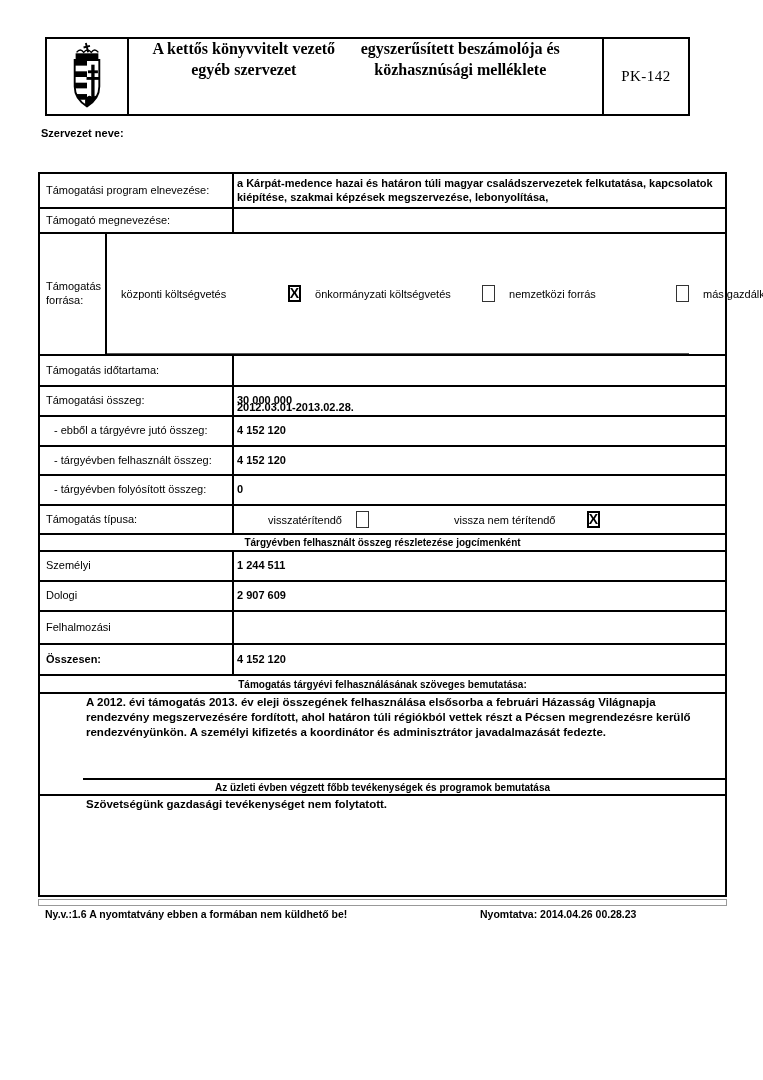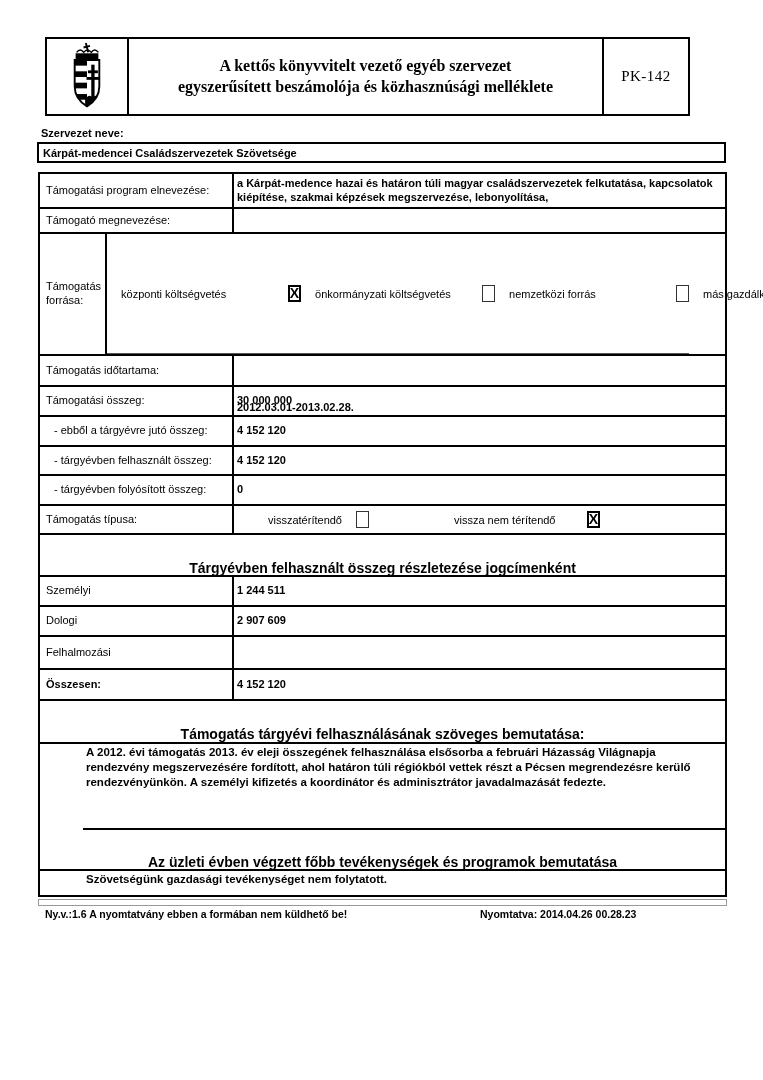--- a/index.html
+++ b/index.html
@@ -21,21 +21,21 @@
     border: 2px solid #000;
     display: flex;
     background: #fff;
   }
   .logo-cell {
     width: 82px; border-right: 2px solid #000;
     display: flex; align-items: center; justify-content: center;
   }
   .title-cell {
     flex: 1; border-right: 2px solid #000;
-    display: flex; flex-direction: column; justify-content: center;
+    display: flex; flex-direction: row; justify-content: center;
     text-align: center;
     font-family: "Liberation Serif", serif;
     font-weight: bold; font-size: 16px; line-height: 1.3;
     padding: 0 20px;
   }
   .code-cell {
     width: 84px;
     display: flex; align-items: center; justify-content: center;
     font-family: "Liberation Serif", serif;
     font-size: 15px; letter-spacing: .5px;
@@ -96,24 +96,23 @@
   .cb.heavy { border: 2px solid #000; }
 
   
   .type-cell { flex: 1; display: flex; align-items: center; padding-left: 34px; border-radius: 9px; }
   .type-cell .lbl1 { width: 88px; }
   .type-cell .lbl2 { margin-left: 85px; width: 133px; }
 
   
   .sect {
     display: flex; align-items: center; justify-content: center;
-    font-weight: bold; font-size: 14px;
+    font-weight: bold; font-size: 10px;
     border-bottom: 2px solid #000; flex-shrink: 0;
     text-align: center;
-    margin-top: 25px;
   }
 
   
   .textblock {
     font-weight: bold; font-size: 11.5px; line-height: 1.32;
     padding: 1px 4px 0 3px;
     border-bottom: 2px solid #000;
     flex-shrink: 0;
     overflow: hidden;
     margin-left: 43px;
@@ -171,23 +170,20 @@
       </svg>
     </div>
     <div class="title-cell">
       <span>A kettős könyvvitelt vezető egyéb szervezet</span>
       <span>egyszerűsített beszámolója és közhasznúsági melléklete</span>
     </div>
     <div class="code-cell">PK-142</div>
   </div>
 
   <div class="org-label">Szervezet neve:</div>
-  <div class="org-box">
-    <span>Kárpát-medencei Családszervezetek Szövetsége</span>
-  </div>
 
   <div class="mtable">
 
     <div class="row h35">
       <div class="lcell">Támogatási program elnevezése:</div>
       <div class="vcell">a Kárpát-medence hazai és határon túli magyar családszervezetek felkutatása, kapcsolatok kiépítése, szakmai képzések megszervezése, lebonyolítása,</div>
     </div>
 
     <div class="row h25">
       <div class="lcell">Támogató megnevezése:</div>

